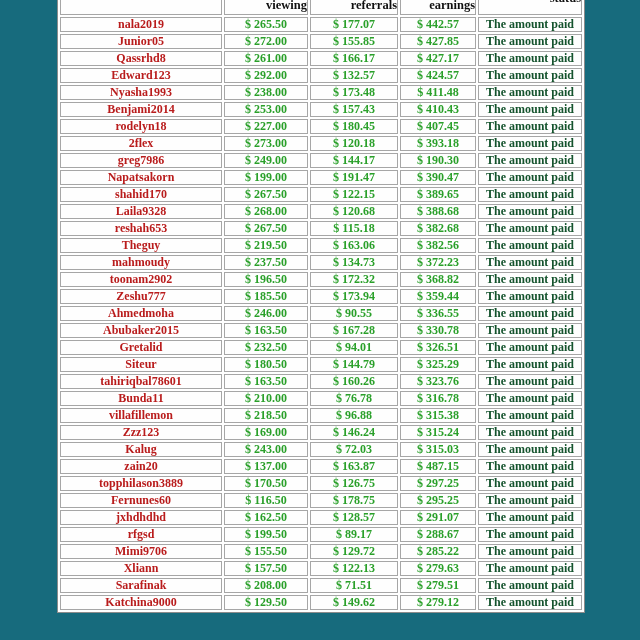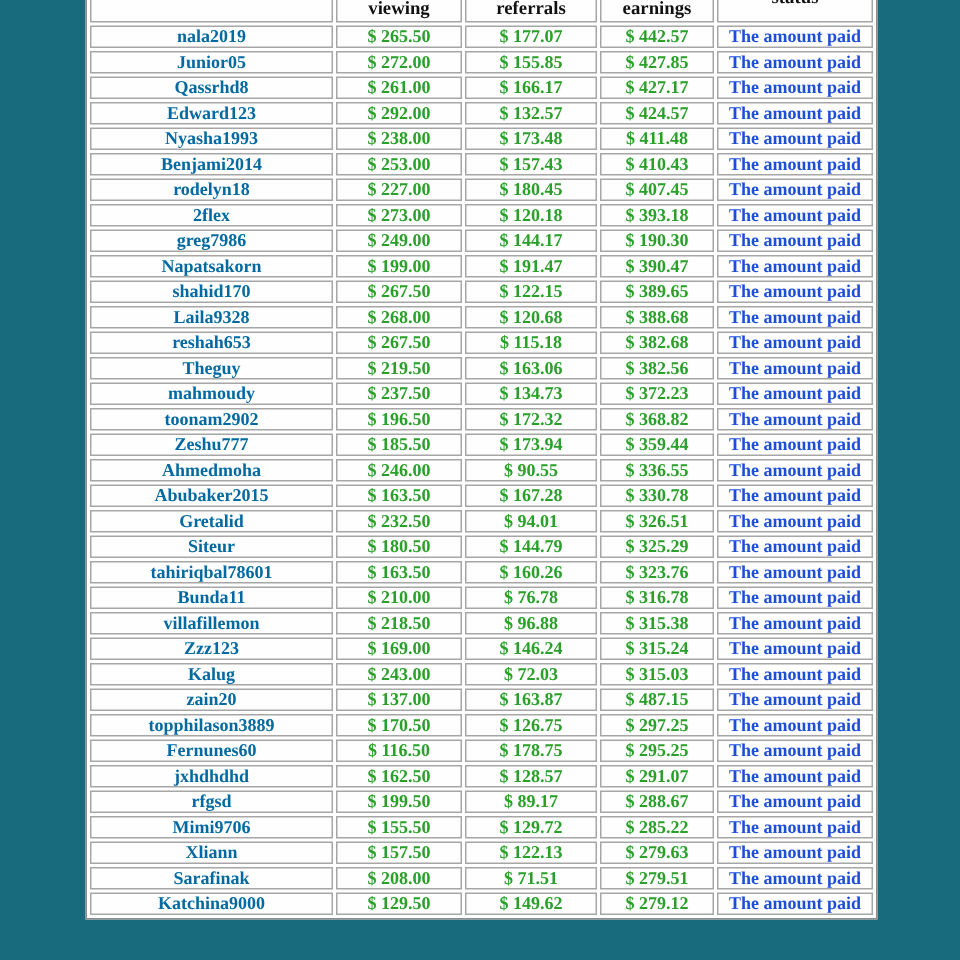--- a/index.html
+++ b/index.html
@@ -44,33 +44,33 @@
     position: relative;
     height: 26px;
     color: #101010;
     font-size: 12.5px;
   }
   th .hdr-label {
     position: absolute;
     left: 0;
     right: 0;
     bottom: 2px;
-    text-align: center;
+    text-align: right;
   }
   th.col-status .hdr-label {
     bottom: 9px;
   }
   .col-user   { width: 160px; }
   .col-view   { width: 82px; }
   .col-ref    { width: 86px; }
   .col-earn   { width: 74px; }
   .col-status { width: 102px; }
-  td.cell-user   { color: #0369a1; }
+  td.cell-user   { color: #b91c1c; }
   td.cell-money  { color: #2aa02a; }
-  td.cell-status { color: #1d4ed8; }
+  td.cell-status { color: #14532d; }
 </style>
 </head>
 <body>
 
 <div id="stage">
   <table class="payments">
     <thead>
       <tr>
         <th class="col-user">
             <span class="hdr-label"></span>

